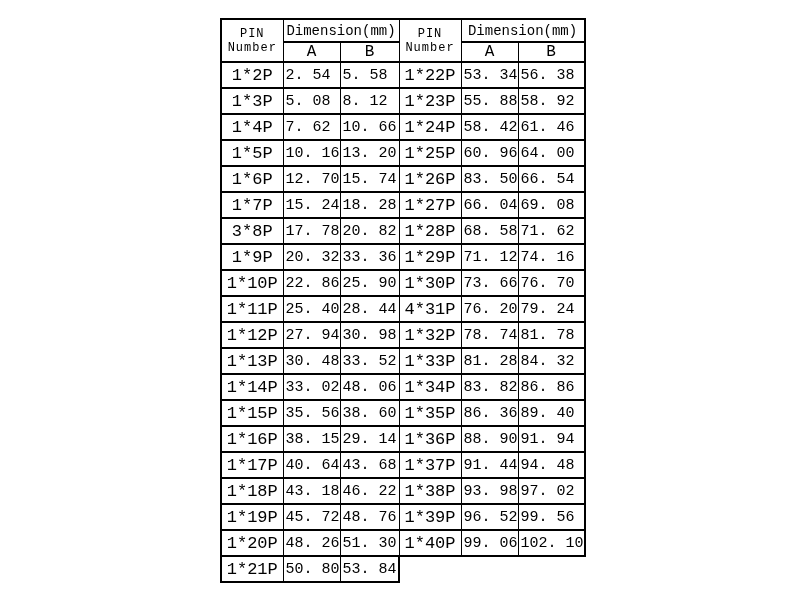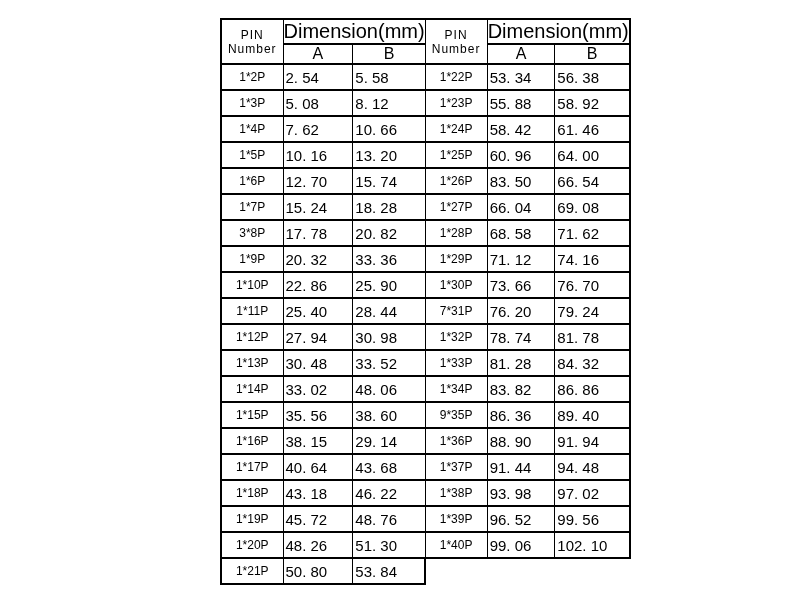--- a/index.html
+++ b/index.html
@@ -1,21 +1,21 @@
 <!DOCTYPE html>
 <html><head>
 <meta charset="utf-8">
 <style>
   html, body { margin: 0; padding: 0; }
   .canvas {
     position: relative;
-    width: 660px;
+    width: 800px;
     height: 600px;
     background: #ffffff;
-    font-family: Liberation Sans, sans-serif;
+    font-family: Liberation Mono, monospace;
     color: #000000;
     overflow: hidden;
   }
   table.pin-table {
     position: absolute;
     left: 220px;
     top: 18px;
     border-collapse: collapse;
     table-layout: fixed;
     background: #ffffff;
@@ -31,23 +31,23 @@
     font-weight: normal;
     white-space: nowrap;
     overflow: visible;
   }
   .pin-table .edge-l { border-left-width: 2px; }
   .pin-table .edge-r { border-right-width: 2px; }
   .pin-table thead tr.h1 { height: 23px; }
   .pin-table thead tr.h2 { height: 20px; }
   .pin-table tbody tr { height: 26px; }
   .pin-header { font-size: 12px; line-height: 14px; letter-spacing: 1px; }
-  .dim-header { font-size: 20px; letter-spacing: 0px; }
+  .dim-header { font-size: 14px; letter-spacing: 0px; }
   .ab-header  { font-size: 16px; }
-  td.pin-cell { font-size: 12px; }
+  td.pin-cell { font-size: 17px; }
   td.num-cell { font-size: 15px; text-align: left; padding-left: 2px; }
   td.empty { border: none; background: #ffffff; }
 </style>
 </head>
 <body>
 
 <div class="canvas">
   <table class="pin-table">
     <colgroup>
       <col style="width:62px">
@@ -147,21 +147,21 @@
           <td class="num-cell">22. 86</td>
           <td class="num-cell">25. 90</td>
           <td class="pin-cell">1*30P</td>
           <td class="num-cell">73. 66</td>
           <td class="num-cell edge-r">76. 70</td>
         </tr>
         <tr>
           <td class="pin-cell edge-l">1*11P</td>
           <td class="num-cell">25. 40</td>
           <td class="num-cell">28. 44</td>
-          <td class="pin-cell">7*31P</td>
+          <td class="pin-cell">4*31P</td>
           <td class="num-cell">76. 20</td>
           <td class="num-cell edge-r">79. 24</td>
         </tr>
         <tr>
           <td class="pin-cell edge-l">1*12P</td>
           <td class="num-cell">27. 94</td>
           <td class="num-cell">30. 98</td>
           <td class="pin-cell">1*32P</td>
           <td class="num-cell">78. 74</td>
           <td class="num-cell edge-r">81. 78</td>
@@ -179,21 +179,21 @@
           <td class="num-cell">33. 02</td>
           <td class="num-cell">48. 06</td>
           <td class="pin-cell">1*34P</td>
           <td class="num-cell">83. 82</td>
           <td class="num-cell edge-r">86. 86</td>
         </tr>
         <tr>
           <td class="pin-cell edge-l">1*15P</td>
           <td class="num-cell">35. 56</td>
           <td class="num-cell">38. 60</td>
-          <td class="pin-cell">9*35P</td>
+          <td class="pin-cell">1*35P</td>
           <td class="num-cell">86. 36</td>
           <td class="num-cell edge-r">89. 40</td>
         </tr>
         <tr>
           <td class="pin-cell edge-l">1*16P</td>
           <td class="num-cell">38. 15</td>
           <td class="num-cell">29. 14</td>
           <td class="pin-cell">1*36P</td>
           <td class="num-cell">88. 90</td>
           <td class="num-cell edge-r">91. 94</td>

